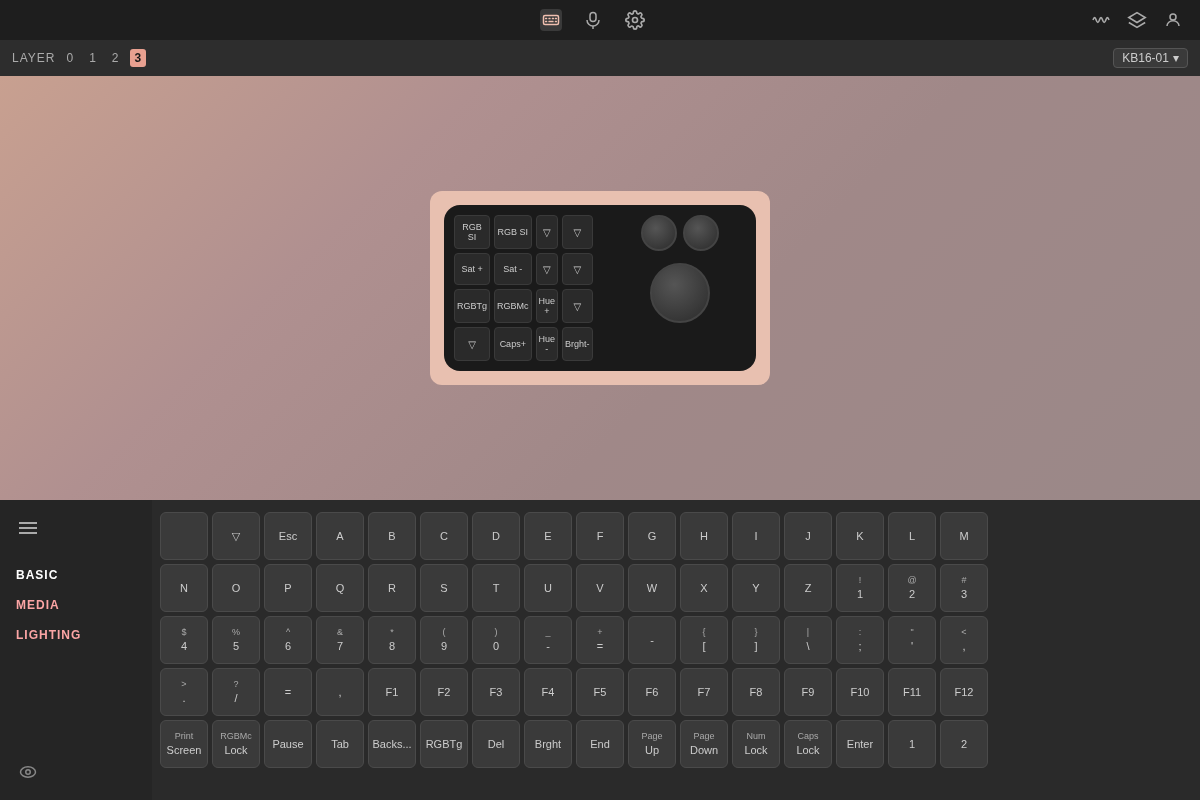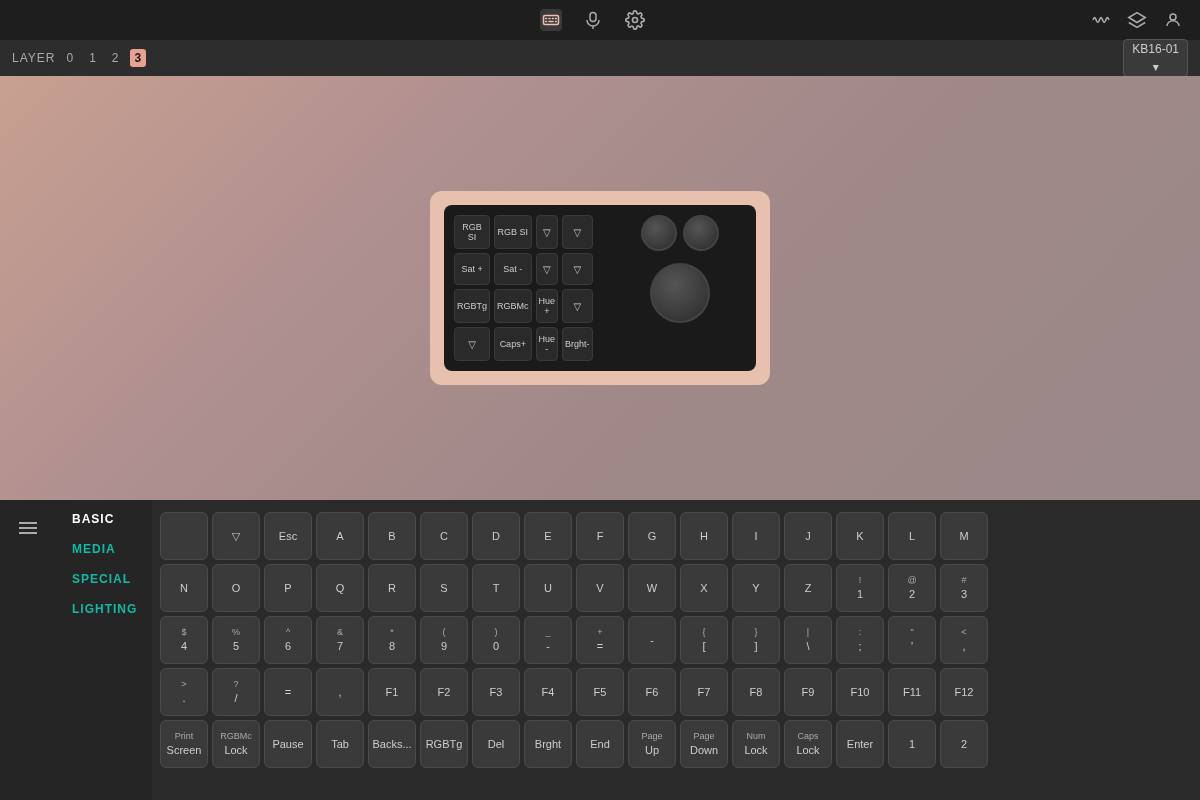--- a/index.html
+++ b/index.html
@@ -24,41 +24,41 @@
       display: flex; align-items: center; justify-content: space-between;
       padding: 0 12px;
     }
     .layer-left { display: flex; align-items: center; gap: 6px; }
     .layer-label { color: #aaa; font-size: 12px; letter-spacing: 1px; }
     .layer-num { color: #aaa; font-size: 12px; cursor: pointer; padding: 2px 5px; }
     .layer-num.active { background: #e8a090; color: #1a1a1a; border-radius: 3px; font-weight: bold; }
     .device-selector {
       background: #3a3a3a; border: 1px solid #555; color: #ccc;
       border-radius: 4px; padding: 2px 8px; font-size: 12px; cursor: pointer;
-      display: flex; align-items: center; gap: 4px; flex-direction: column;
+      display: flex; align-items: center; gap: 4px;
     }
 
     
     .main-area {
       width: 100%; height: 424px;
       background: linear-gradient(135deg, #c8a090 0%, #b09090 30%, #a08888 60%, #9a8888 100%);
       display: flex; align-items: center; justify-content: center;
       position: relative;
     }
 
     
     .kb-device {
       background: #e8c0b0;
       border-radius: 12px;
       padding: 14px;
       width: 340px;
     }
     .kb-inner {
       background: #1a1a1a;
-      border-radius: 8px;
+      border-radius: 16px;
       padding: 10px;
       display: grid;
       grid-template-columns: 1fr 1fr;
       gap: 21px;
     }
     .kb-keys-grid {
       display: grid;
       grid-template-columns: repeat(4, 1fr);
       gap: 4px;
     }
@@ -98,32 +98,33 @@
       width: 100%; height: 300px;
       background: #2a2a2a;
       display: flex;
     }
 
     
     .sidebar {
       width: 152px;
       background: #252525;
       display: flex;
+      flex-direction: column;
       align-items: flex-start;
     }
     .sidebar-icon {
       width: 40px; height: 40px;
       display: flex; align-items: center; justify-content: center;
       color: #888; cursor: pointer;
     }
     .sidebar-top { display: flex; align-items: center; gap: 0; padding: 8px 8px; }
     .sidebar-menu { flex: 1; padding: 4px 0; width: 100%; }
     .sidebar-item {
       padding: 8px 16px;
-      color: #14b8a6;
+      color: #fca5a5;
       font-size: 12px;
       letter-spacing: 1px;
       cursor: pointer;
       font-weight: 600;
     }
     .sidebar-item.active { color: #ffffff; }
 
     
     .key-grid-area {
       flex: 1;
@@ -266,21 +267,20 @@
         <svg width="18" height="14" viewBox="0 0 18 14" fill="none" stroke="#aaa" stroke-width="2">
             <line x1="0" y1="2" x2="18" y2="2"></line>
             <line x1="0" y1="7" x2="18" y2="7"></line>
             <line x1="0" y1="12" x2="18" y2="12"></line>
           </svg>
       </div>
     </div>
     <div class="sidebar-menu">
       <div class="sidebar-item active">BASIC</div>
       <div class="sidebar-item">MEDIA</div>
-      <div class="sidebar-item">SPECIAL</div>
       <div class="sidebar-item">LIGHTING</div>
     </div>
     <div style="padding: 8px; display:flex; flex-direction:column; gap:8px;">
       <div class="sidebar-icon">
         <svg width="18" height="14" viewBox="0 0 24 18" fill="none" stroke="#888" stroke-width="2">
             <ellipse cx="12" cy="9" rx="10" ry="7"></ellipse>
             <circle cx="12" cy="9" r="3"></circle>
           </svg>
       </div>
 

